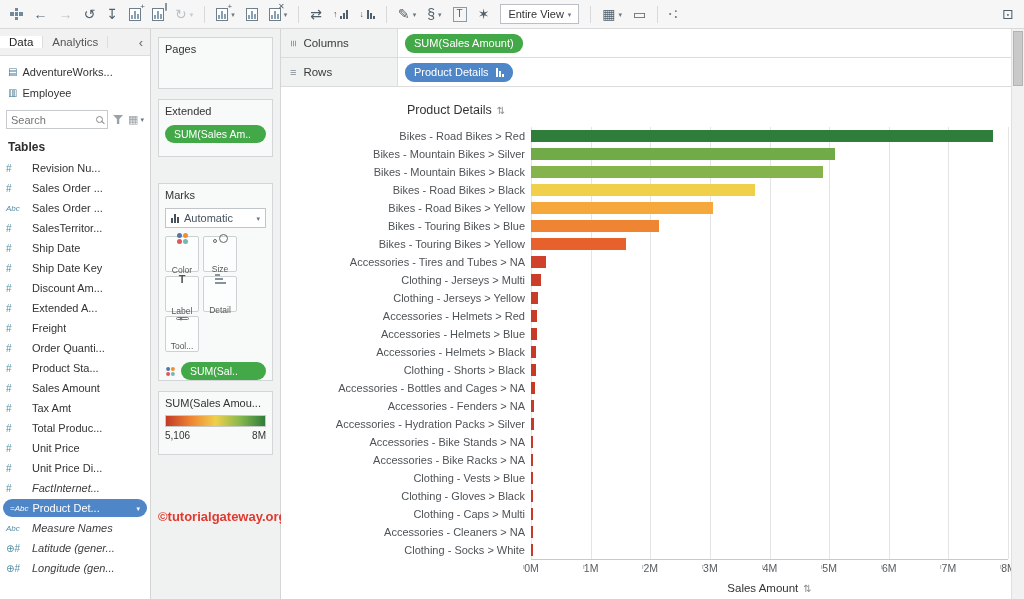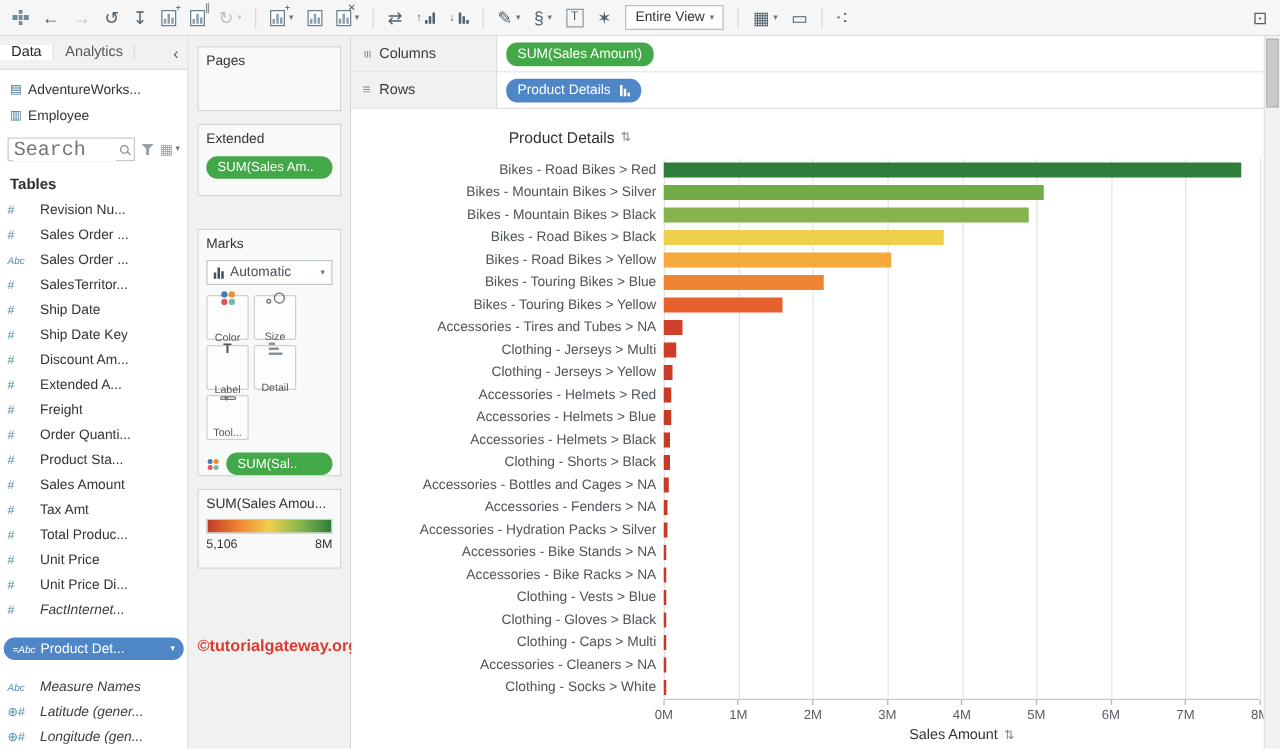--- a/index.html
+++ b/index.html
@@ -37,33 +37,33 @@
 #sidebar{width:151px;flex:0 0 151px;background:#fff;border-right:1px solid #d5d5d5;display:flex;flex-direction:column}
 #side-tabs{height:27px;flex:0 0 27px;display:flex;align-items:center;background:#f1f1f1;border-bottom:1px solid #ddd}
 .side-tab{display:flex;align-items:center;padding:0 9px;font-size:11.5px;color:#555;border-right:1px solid #ddd;cursor:pointer}
 .side-tab.active{background:#fff;color:#222}
 .side-collapse{margin-left:auto;display:flex;align-items:center;padding:0 7px;color:#666;font-size:13px;cursor:pointer}
 #datasources{padding:5px 0 3px}
 .ds-row{height:21px;display:flex;align-items:center;gap:5px;padding:0 8px;font-size:11px;color:#333;cursor:pointer;white-space:nowrap;overflow:hidden}
 .ds-ic{color:#4a7a96;font-size:10px}
 #search-row{display:flex;align-items:center;gap:5px;padding:4px 6px}
 .search-box{flex:1;display:flex;align-items:center;border:1px solid #c6cacd;background:#fff;height:19px;padding:0 4px;gap:3px;min-width:0}
-.search-box input{border:0;outline:0;width:100%;font-size:16px;font-family:Liberation Mono, monospace;color:#333;min-width:0}
+.search-box input{border:0;outline:0;width:100%;font-size:11px;font-family:Liberation Sans, sans-serif;color:#333;min-width:0}
 .icon-mag{width:7px;height:7px;border:1px solid #8a8a8a;border-radius:50%;position:relative;flex:0 0 7px}
 .icon-mag::after{content:"";position:absolute;width:4px;height:1px;background:#8a8a8a;right:-3px;bottom:-1px;transform:rotate(45deg)}
 .icon-funnel{width:10px;height:9px;background:#9aa2a8;clip-path:polygon(0 0,100% 0,62% 45%,62% 100%,38% 100%,38% 45%);flex:0 0 10px}
 .grid-ic{color:#9aa2a8;font-size:11px;display:inline-flex;align-items:center;gap:2px;cursor:pointer}
 #tables-header{font-size:12px;font-weight:bold;color:#2e2e2e;padding:7px 8px 4px}
 #fields{flex:1;overflow:hidden;padding-bottom:2px}
 .field-row{height:20px;display:flex;align-items:center;gap:4px;padding:0 6px;cursor:pointer;white-space:nowrap;overflow:hidden}
 .f-ic{width:22px;flex:0 0 22px;color:#568fa5;font-size:10px}
 .f-ic.abc{font-size:8px;font-style:italic}
 .field-label{white-space:nowrap;overflow:hidden}
 .field-row.italic .field-label{font-style:italic;color:#3c3c3c}
-.field-row.selected{margin:12px 3px;height:18px;border-radius:9px;color:#fff;padding:0 7px}
+.field-row.selected{margin:1px 3px;height:18px;border-radius:9px;color:#fff;padding:0 7px}
 .field-row.selected .f-ic{color:#fff;width:auto;flex:0 0 auto;font-size:8px;font-style:italic}
 .field-row.selected .field-label{color:#fff}
 .field-row.selected .caret{color:#fff;margin-left:auto}
 
 
 #cards-col{width:130px;flex:0 0 130px;background:#f0f1f1;border-right:1px solid #d5d5d5;padding:8px 7px;display:flex;flex-direction:column}
 .card{background:#f8f9f9;border:1px solid #d3d6d8;padding:5px 6px;margin-bottom:10px}
 .card-title{font-size:11px;color:#333;white-space:nowrap;overflow:hidden}
 #card-pages{height:52px}
 #card-filters{height:58px;margin-bottom:26px}
@@ -110,21 +110,21 @@
 .sort-glyph{font-size:10px;color:#8a8a8a;cursor:pointer}
 #chart-body{position:relative}
 #grid-layer{position:absolute;left:240px;top:0;right:0;bottom:0;z-index:0}
 .gridline{position:absolute;top:0;bottom:0;width:1px;background:#e4e4e4}
 #chart-rows{position:relative;z-index:1}
 .bar-row{display:flex;height:18px;align-items:center}
 .bar-label{width:240px;flex:0 0 240px;text-align:right;padding-right:6px;font-size:11px;color:#4e5357;white-space:nowrap;overflow:hidden}
 .bar-area{flex:1;height:100%;display:flex;align-items:center}
 .bar{height:12px;min-width:2px}
 #x-axis{margin-left:240px;height:21px;position:relative;border-top:1px solid #c9c9c9}
-.x-tick{position:absolute;top:0;transform:translateX(-50%);display:flex;flex-direction:column;align-items:center}
+.x-tick{position:absolute;top:0;transform:translateX(-50%);display:flex;flex-direction:row;align-items:center}
 .x-tick i{width:1px;height:4px;background:#b5b5b5;display:block}
 .x-tick span{font-size:10.5px;color:#575c60;margin-top:2px}
 #x-label{margin-left:240px;text-align:center;font-size:11.5px;color:#333;padding-top:2px;display:flex;justify-content:center;gap:5px;align-items:center}
 #vscroll{position:absolute;top:0;right:0;bottom:0;width:13px;background:#f1f1f1;border-left:1px solid #e0e0e0;z-index:5}
 #vthumb{position:absolute;top:2px;left:1px;width:10px;height:55px;background:#c9c9c9;border:1px solid #b3b3b3}
 </style>
 </head>
 <body>
 
 <div id="app">

